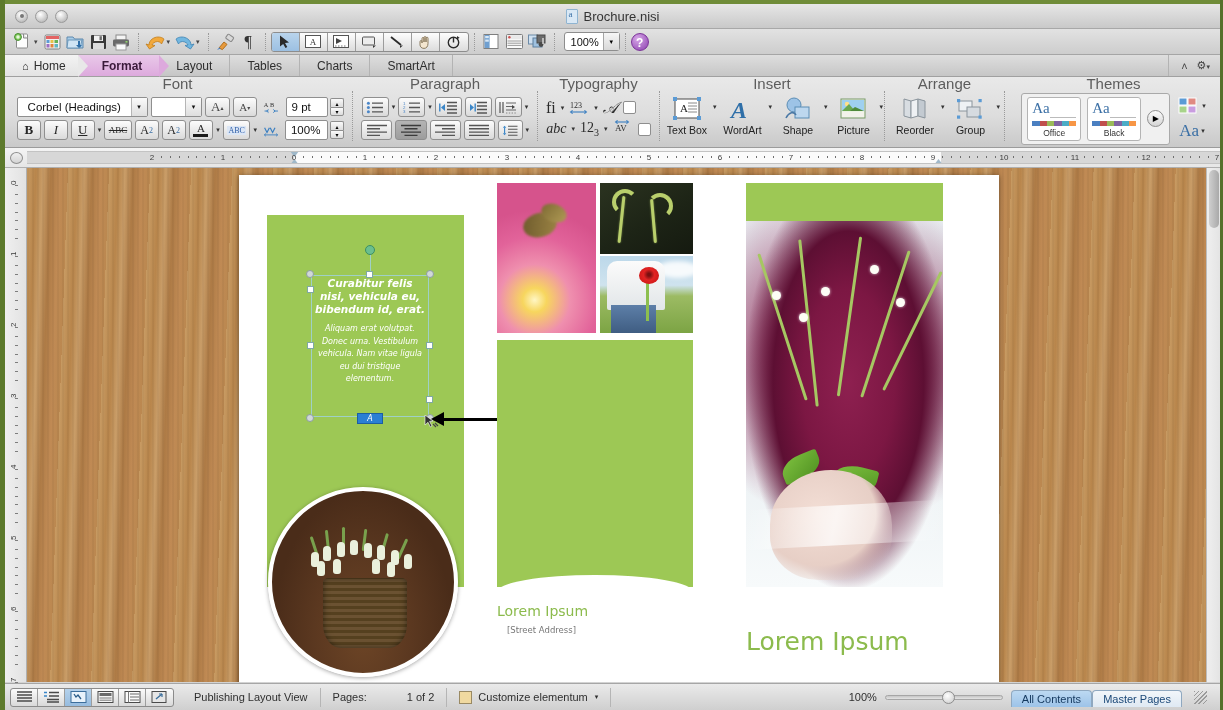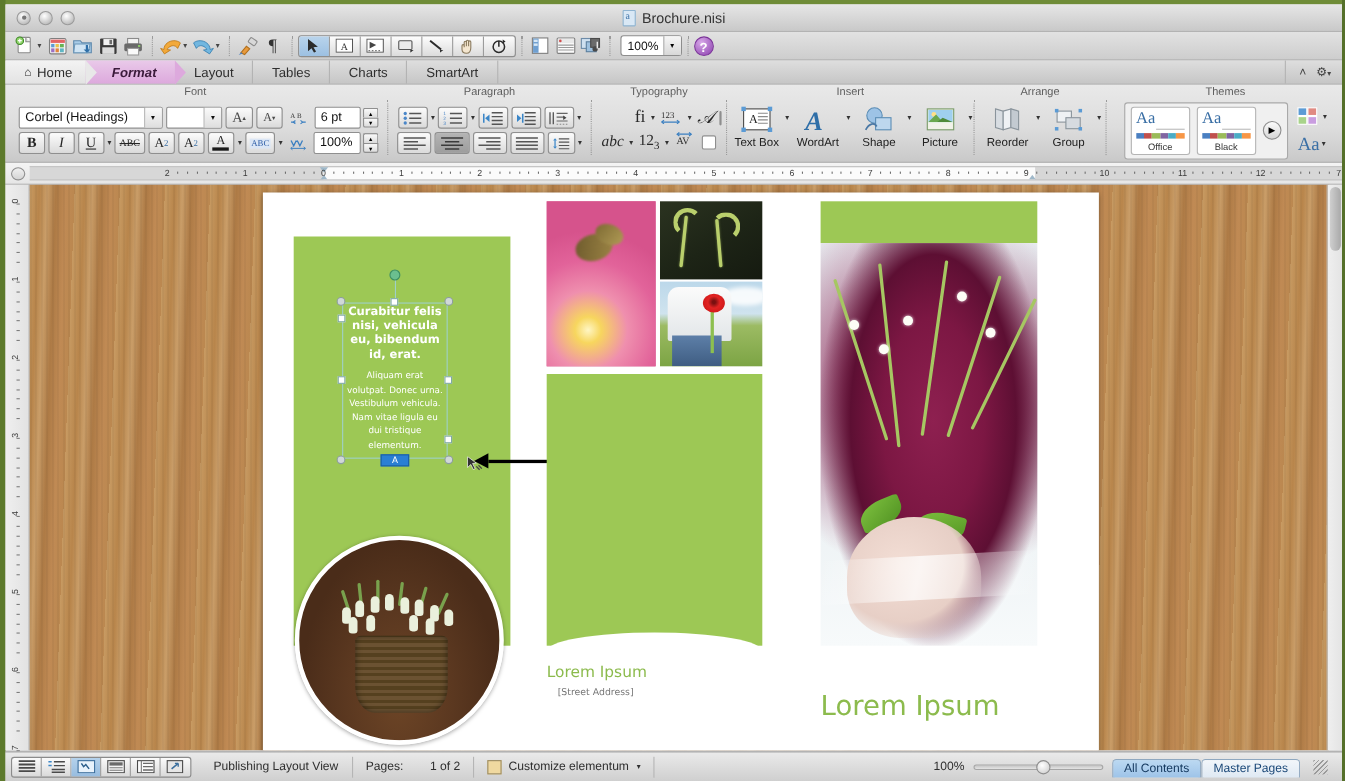--- a/index.html
+++ b/index.html
@@ -100,47 +100,47 @@
     position:relative;
   }
   .tab.home { background:linear-gradient(#f3f3f3,#e3e3e3); border-right:none; padding-right:12px;}
   .tab.home::after {
     content:""; position:absolute; right:-10px; top:0; width:0; height:0;
     border-top:11px solid transparent; border-bottom:11px solid transparent;
     border-left:10px solid #e8e8e8; z-index:2;
   }
   .tab.active {
     background:linear-gradient(#e9c9e9,#dda9dd); color:#3a1a3a; font-weight:bold;
-    padding-left:24px; border-right:none;font-style:italic;
+    padding-left:24px; border-right:none;
   }
   .tab.active::after {
     content:""; position:absolute; right:-10px; top:0; width:0; height:0;
     border-top:11px solid transparent; border-bottom:11px solid transparent;
     border-left:10px solid #dda9dd; z-index:2;
   }
   .home-ico { font-size:11px; }
   .tabbar-right { margin-left:auto; display:flex; align-items:center; gap:9px; padding-right:10px;
                   border-left:1px solid #b3b3b3; padding-left:12px; font-size:11px; color:#444; }
 
   
   .ribbon {
     position:absolute; left:5px; top:77px; width:1215px; height:71px;
     background:linear-gradient(#e9e9e9 0%, #dddddd 55%, #c9c9c9 100%);
     border-bottom:1px solid #9b9b9b;
     display:flex;
   }
   .grp { position:relative; display:flex; flex-direction:column; padding:0 6px; }
-  .grp-title { font-size:10px; color:#5d5d5d; text-align:center; height:13px; line-height:13px; }
+  .grp-title { font-size:15px; color:#5d5d5d; text-align:center; height:13px; line-height:13px; }
   .grp-body { display:flex; flex-direction:column; gap:3px; flex:1; justify-content:center; }
   .grp-div { border-left:1px dotted #9a9a9a; margin:14px 2px 6px; }
   .row { display:flex; align-items:center; gap:3px; }
 
   .fld { background:#fff; border:1px solid #8f8f8f; border-radius:2px; height:20px;
          display:flex; align-items:center; font-size:11.5px; color:#111; }
-  .fld .txt { padding:0 5px; white-space:nowrap; overflow:hidden; }
+  .fld .txt { padding:0 5px; white-space:nowrap; overflow:hidden;text-align:center; }
   .fld .dd { width:16px; height:18px; border-left:1px solid #b5b5b5;
              background:linear-gradient(#fafafa,#dedede); font-size:7px;
              display:flex; align-items:center; justify-content:center; }
   .btn {
     min-width:22px; height:20px; border:1px solid #8f8f8f; border-radius:3px;
     background:linear-gradient(#fcfcfc,#dadada);
     display:flex; align-items:center; justify-content:center;
     font-size:12px; color:#262626; padding:0 3px;
   }
   .btn.pressed { background:linear-gradient(#b4b4b4,#9d9d9d); }
@@ -230,21 +230,21 @@
     position:absolute; left:0; bottom:-1px; width:100%; height:42px;
     background:#fff; border-radius:100% 100% 0 0 / 100% 100% 0 0; opacity:.95;
     transform:translateY(28px);
   }
   .headline {
     position:absolute; left:18px; top:14px; font-size:27px; color:#fff;
     font-family:"DejaVu Sans", sans-serif; letter-spacing:-0.5px;
   }
 
   
-  .tbox { position:absolute; left:72px; top:100px; width:96px; height:142px; }
+  .tbox { position:absolute; left:72px; top:100px; width:118px; height:142px;font-style:italic; }
   .tbox .content { text-align:center; color:#fff; padding:2px 4px; }
   .tbox .h { font-size:10.5px; font-weight:bold; line-height:13px;
              font-family:"DejaVu Sans", sans-serif; }
   .tbox .p { font-size:8px; line-height:12.6px; margin-top:7px;
              font-family:"DejaVu Sans", sans-serif; }
   .selbox { position:absolute; inset:0; border:1px solid #9fd0c7; }
   .h-sq { position:absolute; width:7px; height:7px; background:#fff; border:1px solid #7fa9a2; }
   .h-ci { position:absolute; width:8px; height:8px; border-radius:50%;
           background:#d0d8d8; border:1px solid #8c9d9d; }
   .rot { position:absolute; left:50%; top:-30px; margin-left:-5px;
@@ -617,21 +617,21 @@
           </div>
           <div class="btn flat" style="width:24px;">
             <svg width="21" height="17" viewBox="0 0 21 17">
                 <text x="1" y="8" font-size="8" font-family="Liberation Serif, serif" fill="#333">A</text>
                 <text x="9" y="8" font-size="8" font-family="Liberation Serif, serif" fill="#333">B</text>
                 <path d="M2 13h5M15 13h4" stroke="#3a7fc1" stroke-width="1.2"></path>
                 <path d="M7 11l-2.4 2 2.4 2M13 11l2.4 2L13 15" fill="none" stroke="#3a7fc1" stroke-width="1.2"></path>
               </svg>
           </div>
           <div class="fld" style="width:46px;">
-            <span class="txt">6 pt</span>
+            <span class="txt">9 pt</span>
           </div>
           <div class="stepper">
             <div>▴</div>
             <div>▾</div>
           </div>
         </div>
         <div class="row" style="padding-left:6px;">
           <div class="btn" style="width:25px;font-weight:bold;font-family:'Liberation Serif',serif;font-size:13px;">B</div>
           <div class="btn" style="width:25px;font-style:italic;font-family:'Liberation Serif',serif;font-size:13px;">I</div>
           <div class="btn" style="width:25px;text-decoration:underline;font-family:'Liberation Serif',serif;font-size:13px;">U</div>
@@ -745,21 +745,21 @@
           <span class="caret">▾</span>
         </div>
       </div>
     </div>
 
     <div class="grp-div"></div>
 
     <div class="grp" style="width:118px;">
       <div class="grp-title">Typography</div>
       <div class="grp-body">
-        <div class="row" style="justify-content:center;gap:5px;margin-left:35px;">
+        <div class="row" style="gap:5px;">
           <span style="font-family:'Liberation Serif',serif;font-size:16px;color:#2a2a2a;">fi</span>
           <span class="caret">▾</span>
           <span style="font-size:11px;color:#2a2a2a;">
             <svg width="20" height="14" viewBox="0 0 20 14">
                 <text x="1" y="8" font-size="8" font-family="Liberation Serif, serif" fill="#2a2a2a">123</text>
                 <path d="M2 12h15" stroke="#3a7fc1" stroke-width="1.1"></path>
                 <path d="M3.6 10.4L1.6 12l2 1.6M15.4 10.4l2 1.6-2 1.6" fill="none" stroke="#3a7fc1" stroke-width="1.1"></path>
               </svg>
           </span>
           <span class="caret">▾</span>
@@ -1291,21 +1291,21 @@
       </div>
       <div>
         <svg width="17" height="12" viewBox="0 0 17 12">
             <rect x="1" y="0.5" width="14" height="11" fill="#e6e6e6" stroke="#4a4a4a"></rect>
             <path d="M5 8l6-5" stroke="#3a6e9c" stroke-width="1.4"></path>
             <path d="M11 3h-3M11 3v3" stroke="#3a6e9c" stroke-width="1.2"></path>
           </svg>
       </div>
     </div>
     <div class="st-cell">Publishing Layout View</div>
-    <div class="st-cell" style="gap:24px;">
+    <div class="st-cell" style="gap:40px;">
       <span>Pages:</span>
       <span>1 of 2</span>
     </div>
     <div class="st-cell">
       <span class="ws-swatch"></span>
       <span>Customize elementum</span>
       <span style="font-size:7px;margin-left:7px;">▾</span>
     </div>
 
     <div class="zoom-status">

